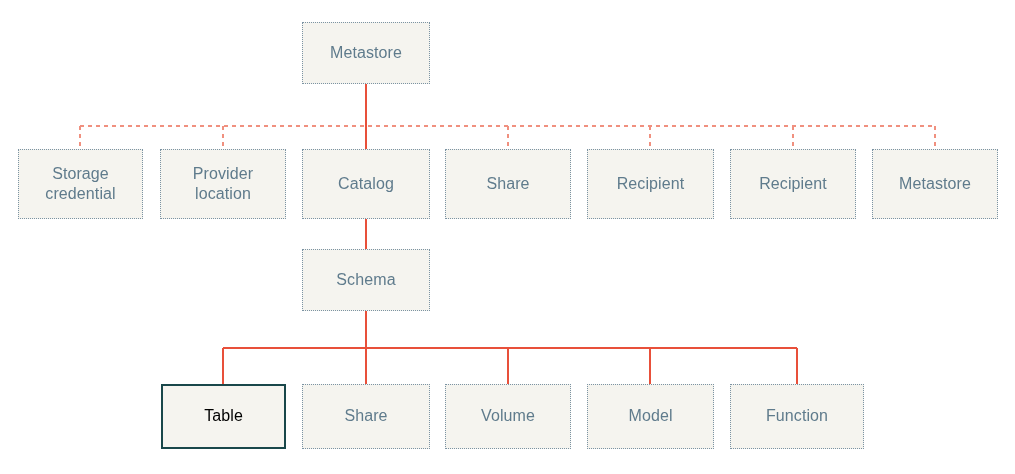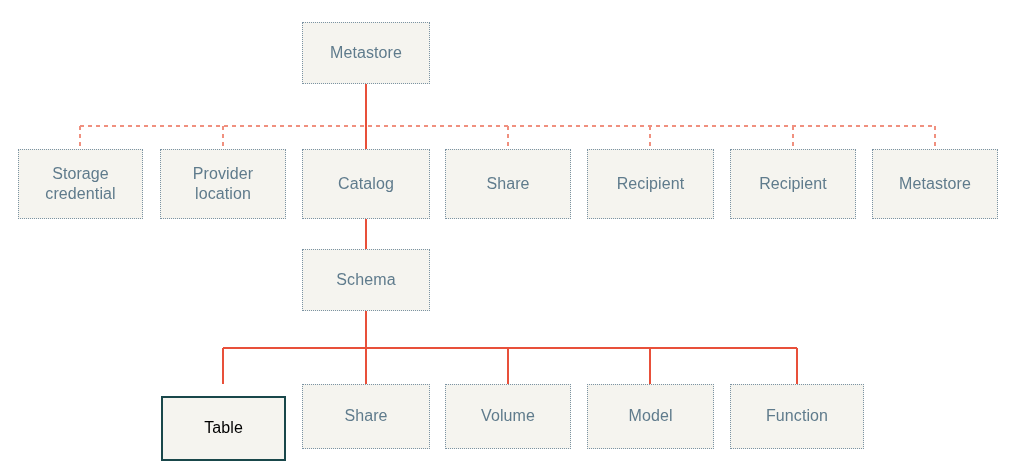--- a/index.html
+++ b/index.html
@@ -76,19 +76,19 @@
       <div class="node" style="left: 18px; top: 149px; width: 125px; height: 70px;">Storage
 credential</div>
       <div class="node" style="left: 160px; top: 149px; width: 126px; height: 70px;">Provider
 location</div>
       <div class="node" style="left: 302px; top: 149px; width: 128px; height: 70px;">Catalog</div>
       <div class="node" style="left: 445px; top: 149px; width: 126px; height: 70px;">Share</div>
       <div class="node" style="left: 587px; top: 149px; width: 127px; height: 70px;">Recipient</div>
       <div class="node" style="left: 730px; top: 149px; width: 126px; height: 70px;">Recipient</div>
       <div class="node" style="left: 872px; top: 149px; width: 126px; height: 70px;">Metastore</div>
       <div class="node" style="left: 302px; top: 249px; width: 128px; height: 62px;">Schema</div>
-      <div class="node highlight" style="left: 161px; top: 396px; width: 125px; height: 65px;">Table</div>
+      <div class="node highlight" style="left: 161px; top: 384px; width: 125px; height: 65px;">Table</div>
       <div class="node" style="left: 302px; top: 384px; width: 128px; height: 65px;">Share</div>
       <div class="node" style="left: 445px; top: 384px; width: 126px; height: 65px;">Volume</div>
       <div class="node" style="left: 587px; top: 384px; width: 127px; height: 65px;">Model</div>
       <div class="node" style="left: 730px; top: 384px; width: 134px; height: 65px;">Function</div>
     </div>
 </div>
 
 </body></html>

